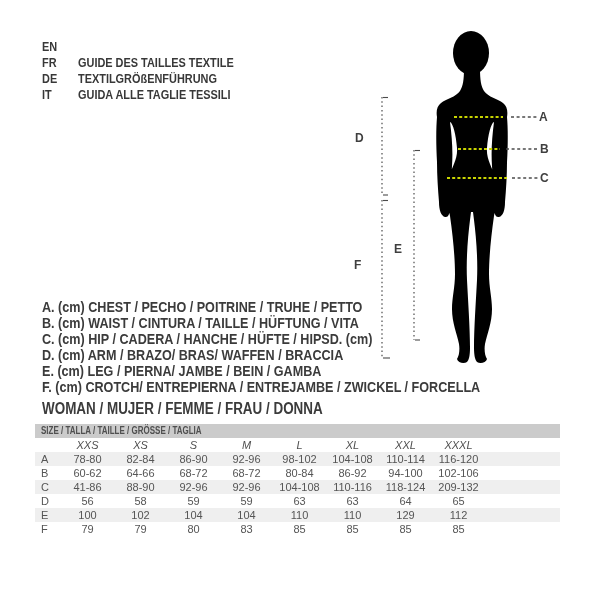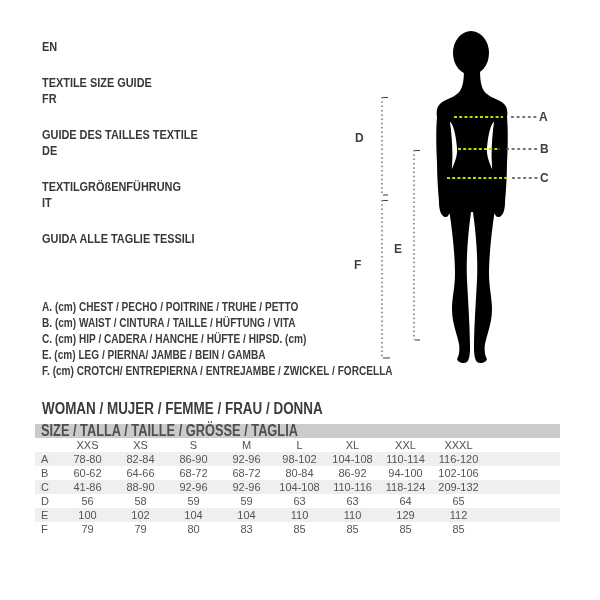--- a/index.html
+++ b/index.html
@@ -13,62 +13,61 @@
   html,body{margin:0;padding:0;background:#fff;}
   .canvas{
     position:relative;width:600px;height:600px;background:#ffffff;overflow:hidden;
     font-family:"Liberation Sans", sans-serif;color:var(--ink);
   }
   .condense{display:inline-block;transform:scaleX(0.84);transform-origin:0 50%;white-space:nowrap;}
   .condense80{display:inline-block;transform:scaleX(0.80);transform-origin:0 50%;white-space:nowrap;}
 
   
   .lang-list{position:absolute;left:42px;top:39px;font-size:13px;font-weight:700;line-height:16px;}
-  .lang-row{display:flex;flex-direction:column;}
+  .lang-row{display:flex;}
   .lang-code{width:36px;flex:0 0 36px;}
 
   
   .figure-svg{position:absolute;left:340px;top:10px;width:260px;height:380px;}
   .fig-label{position:absolute;font-size:12px;font-weight:700;color:#3f3f3f;line-height:12px;}
   .fl-A{left:539px;top:111px;} .fl-B{left:540px;top:143px;} .fl-C{left:540px;top:172px;}
   .fl-D{left:355px;top:132px;} .fl-E{left:394px;top:243px;} .fl-F{left:354px;top:259px;}
   .dash-accent{stroke:var(--accent-dash);stroke-width:2.2;stroke-dasharray:3 2.2;fill:none;}
   .dash-gray-h{stroke:var(--line-gray);stroke-width:1.6;stroke-dasharray:3 2.6;fill:none;}
   .dash-gray-v{stroke:var(--line-gray);stroke-width:1.2;stroke-dasharray:1.5 2.8;fill:none;}
   .tick{stroke:var(--line-gray);stroke-width:1.1;fill:none;}
   .silhouette{fill:#000;}
 
   
-  .measure-list{position:absolute;left:42px;top:299px;font-size:12px;font-weight:700;line-height:16px;color:#3b3b3b;}
+  .measure-list{position:absolute;left:42px;top:299px;font-size:15px;font-weight:700;line-height:16px;color:#3b3b3b;}
 
   
   .gender-line{position:absolute;left:42px;top:400px;font-size:16px;font-weight:700;color:#3b3b3b;}
 
   
   .table-section{position:absolute;left:35px;top:424px;width:525px;}
   .size-bar{height:14px;background:var(--header-bar);line-height:14px;padding-left:6px;
-            font-size:16px;font-weight:700;color:#4f4f4f;}
+            font-size:10px;font-weight:700;color:#4f4f4f;}
   table.size-table{border-collapse:collapse;table-layout:fixed;width:525px;
             font-size:11px;color:var(--table-ink);}
   table.size-table th,table.size-table td{height:14px;padding:0;text-align:center;font-weight:400;line-height:14px;}
-  table.size-table thead th{font-weight:400;color:#4f4f4f;}
+  table.size-table thead th{font-weight:400;color:#4f4f4f;font-style:italic;}
   table.size-table .lbl-col{width:20px;text-align:left;padding-left:6px;}
   table.size-table .data-col{width:53px;}
   table.size-table .fill-col{width:auto;}
   table.size-table tbody tr:nth-child(odd){background:var(--row-alt);}
 </style>
 </head>
 <body>
 
 <div class="canvas">
 
   <div class="lang-list" id="langList">
       <div class="lang-row">
         <span class="lang-code"><span class="condense">EN</span></span>
-        <span class="lang-title"><span class="condense">TEXTILE SIZE GUIDE</span></span>
       </div>
       <div class="lang-row">
         <span class="lang-code"><span class="condense">FR</span></span>
         <span class="lang-title"><span class="condense">GUIDE DES TAILLES TEXTILE</span></span>
       </div>
       <div class="lang-row">
         <span class="lang-code"><span class="condense">DE</span></span>
         <span class="lang-title"><span class="condense">TEXTILGRÖßENFÜHRUNG</span></span>
       </div>
       <div class="lang-row">
@@ -124,20 +123,21 @@
       <span class="fig-label fl-C">C</span>
       <span class="fig-label fl-D">D</span>
       <span class="fig-label fl-E">E</span>
       <span class="fig-label fl-F">F</span>
     </div>
 
   <div class="measure-list" id="measureList">
       <div class="measure-line"><span class="condense">A. (cm) CHEST / PECHO / POITRINE / TRUHE / PETTO</span></div>
       <div class="measure-line"><span class="condense">B. (cm) WAIST / CINTURA / TAILLE / HÜFTUNG / VITA</span></div>
       <div class="measure-line"><span class="condense">C. (cm) HIP / CADERA / HANCHE / HÜFTE / HIPSD. (cm)</span></div>
+      <div class="measure-line"><span class="condense">D. (cm) ARM / BRAZO/ BRAS/ WAFFEN / BRACCIA</span></div>
       <div class="measure-line"><span class="condense">E. (cm) LEG / PIERNA/ JAMBE / BEIN / GAMBA</span></div>
       <div class="measure-line"><span class="condense">F. (cm) CROTCH/ ENTREPIERNA / ENTREJAMBE / ZWICKEL / FORCELLA</span></div>
     </div>
 
   <div class="gender-line"><span class="condense">WOMAN / MUJER / FEMME / FRAU / DONNA</span></div>
 
   <div class="table-section">
     <div class="size-bar"><span class="condense80">SIZE / TALLA / TAILLE / GRÖSSE / TAGLIA</span></div>
     <table class="size-table">
       <thead>

